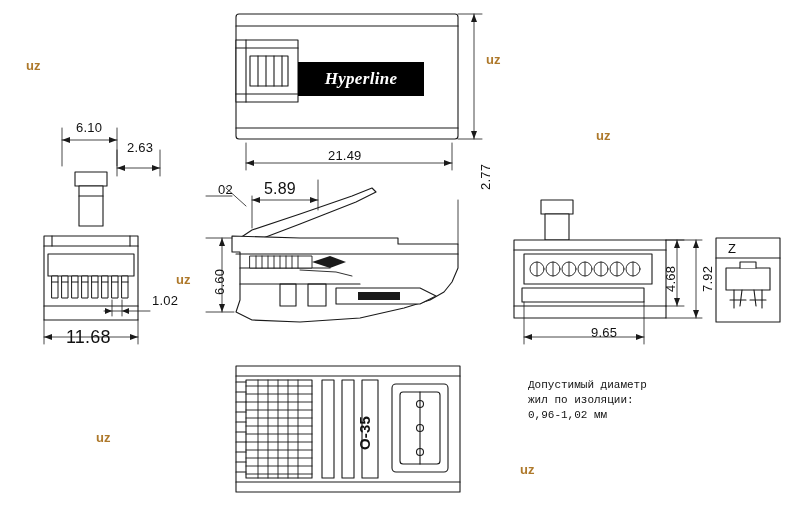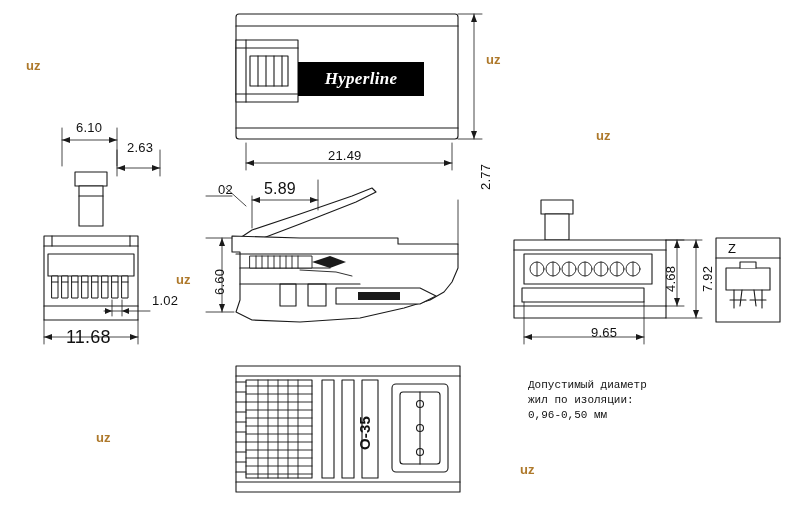--- a/index.html
+++ b/index.html
@@ -335,21 +335,21 @@
   <div class="lbl rot90" style="left:663px;top:292px;font-size:13px;">4.68</div>
   <div class="lbl rot90" style="left:700px;top:292px;font-size:13px;">7.92</div>
   <div class="lbl" style="left:544px;top:325px;font-size:13px;margin-left:47px;">9.65</div>
 
   <div class="lbl" style="left:728px;top:241px;font-size:13px;">Z</div>
 
   <div class="lbl rot90" style="left:356px;top:450px;font-size:15px;font-weight:bold;">O-35</div>
 
   <div class="note" style="left:528px;top:378px;width:240px;">Допустимый диаметр
 жил по изоляции:
-0,96-0,50 мм</div>
+0,96-1,02 мм</div>
 
   <div class="wm" style="left:26px;top:58px;">uz</div>
   <div class="wm" style="left:486px;top:52px;">uz</div>
   <div class="wm" style="left:176px;top:272px;">uz</div>
   <div class="wm" style="left:596px;top:128px;">uz</div>
   <div class="wm" style="left:96px;top:430px;">uz</div>
   <div class="wm" style="left:520px;top:462px;">uz</div>
 
 </div>
 

